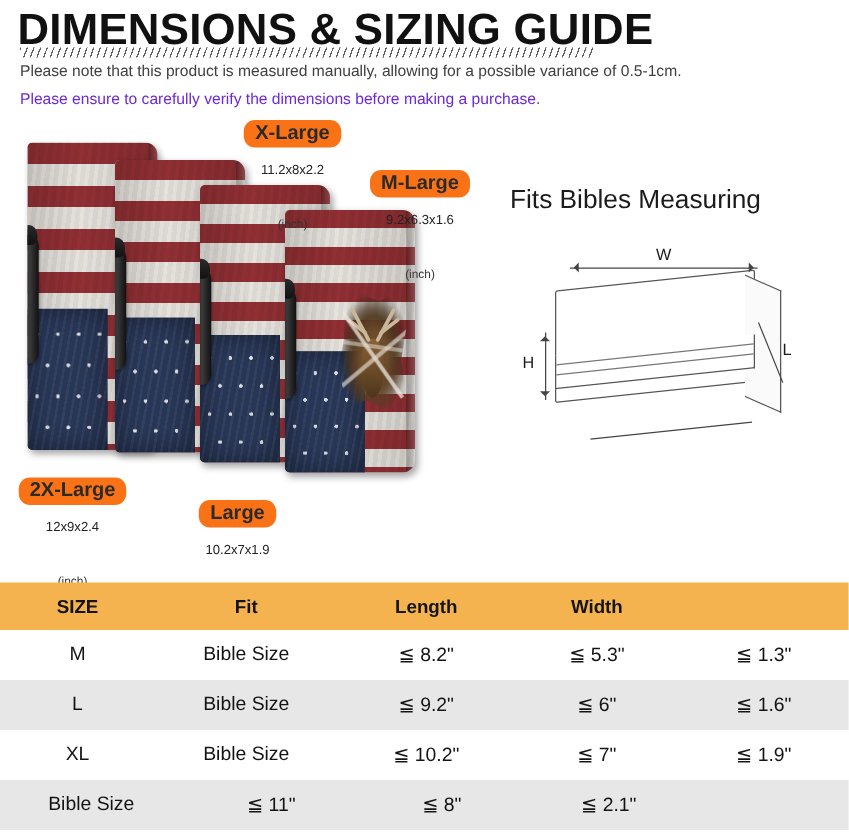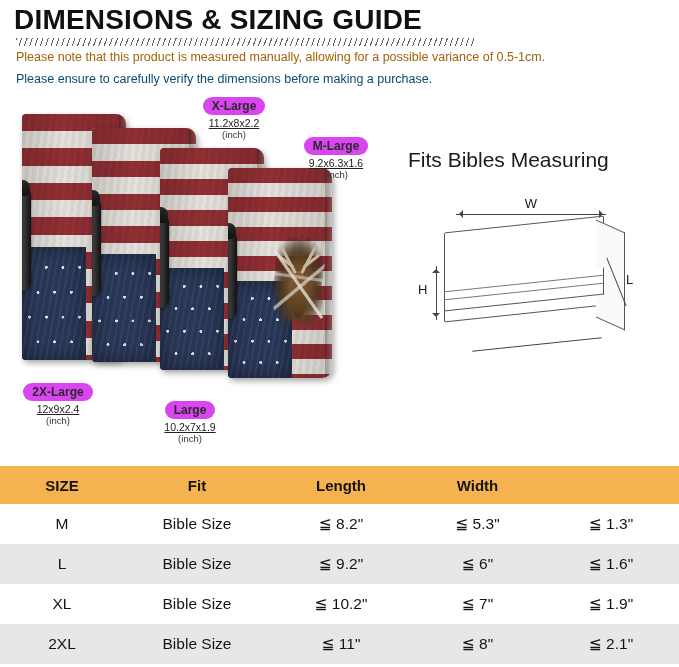--- a/index.html
+++ b/index.html
@@ -9,31 +9,31 @@
     font-family:"Liberation Sans", sans-serif;
     color:#1a1a1a;
     overflow:hidden;
     position:relative;
   }
   .page{position:relative;width:679px;height:667px;}
 
   
   .title{
     position:absolute;left:14px;top:4px;
-    font-size:28px;font-weight:bold;letter-spacing:.2px;
+    font-size:35px;font-weight:bold;letter-spacing:.2px;
     color:#111;
     font-family:"Liberation Sans", sans-serif;
   }
   .rule{
     position:absolute;left:16px;top:38px;width:460px;height:8px;
     background:repeating-linear-gradient(110deg,#444 0 1px,transparent 1px 5px);
     opacity:.85;
   }
-  .note1{position:absolute;left:16px;top:50px;font-size:12.5px;color:#a16207;}
-  .note2{position:absolute;left:16px;top:72px;font-size:12.5px;color:#0c4a6e;}
+  .note1{position:absolute;left:16px;top:50px;font-size:12.5px;color:#404040;}
+  .note2{position:absolute;left:16px;top:72px;font-size:12.5px;color:#6d28d9;}
 
   
   .left-art{position:absolute;left:0;top:96px;width:395px;height:360px;}
 
   .cover{
     position:absolute;
     border-radius:4px 10px 10px 4px;
     overflow:hidden;
     box-shadow:2px 3px 6px rgba(0,0,0,.35);
     background:#b9bcbd;
@@ -128,26 +128,26 @@
 
   
   #cover-2xl{left:22px;  top:18px;  width:104px;height:246px;}
   #cover-xl { left:92px;  top:32px;  width:104px;height:234px;}
   #cover-ml { left:160px; top:52px;  width:104px;height:222px;}
   #cover-l  { left:228px; top:72px;  width:104px;height:210px;}
 
   
   .label{position:absolute;text-align:center;}
   .pill{
-    display:inline-block;background:#d946ef;color:#2a2a2a;
-    font-size:12px;font-weight:bold;border-radius:9px;
+    display:inline-block;background:#f97316;color:#2a2a2a;
+    font-size:16px;font-weight:bold;border-radius:9px;
     padding:2px 9px;white-space:nowrap;
   }
-  .lab-line{font-size:10.5px;color:#222;margin-top:2px;line-height:1.15;text-decoration:underline;}
-  .lab-unit{font-size:9.5px;color:#333;}
+  .lab-line{font-size:10.5px;color:#222;margin-top:12px;line-height:1.15;}
+  .lab-unit{font-size:9.5px;color:#333;margin-top:32px;}
 
   #lab-xl{left:188px;top:96px;width:92px;}
   #lab-ml{left:290px;top:136px;width:92px;}
   #lab-2xl{left:12px;top:382px;width:92px;}
   #lab-l{left:144px;top:400px;width:92px;}
 
   
   .fits-title{
     position:absolute;left:408px;top:148px;
     font-size:21px;color:#1b1b1b;white-space:nowrap;text-align:center;
@@ -340,21 +340,20 @@
 
     <div class="trow plain">
       <div class="cell c1">XL</div>
       <div class="cell c2">Bible Size</div>
       <div class="cell c3">≦ 10.2"</div>
       <div class="cell c4">≦ 7"</div>
       <div class="cell c5">≦ 1.9"</div>
     </div>
 
     <div class="trow alt">
-      <div class="cell c1">2XL</div>
       <div class="cell c2">Bible Size</div>
       <div class="cell c3">≦ 11"</div>
       <div class="cell c4">≦ 8"</div>
       <div class="cell c5">≦ 2.1"</div>
     </div>
 
   </div>
 
 </div>
 

